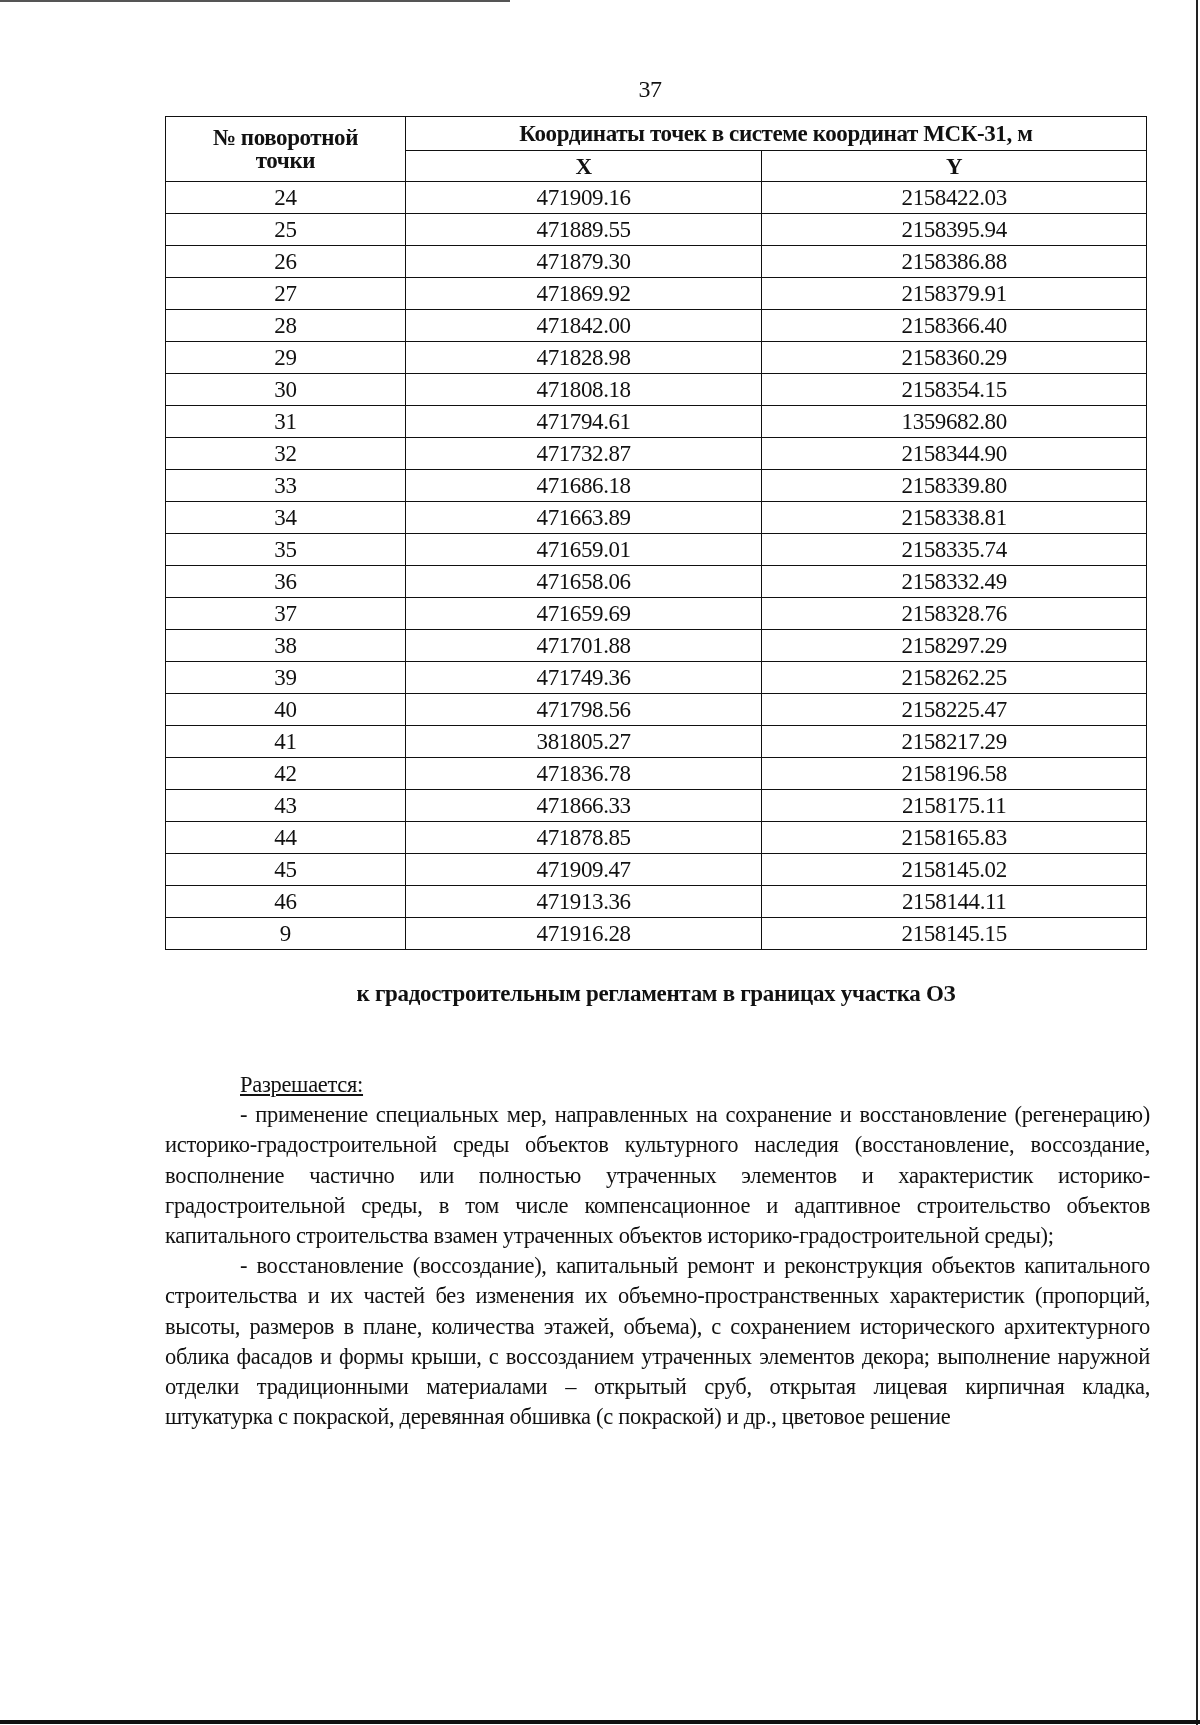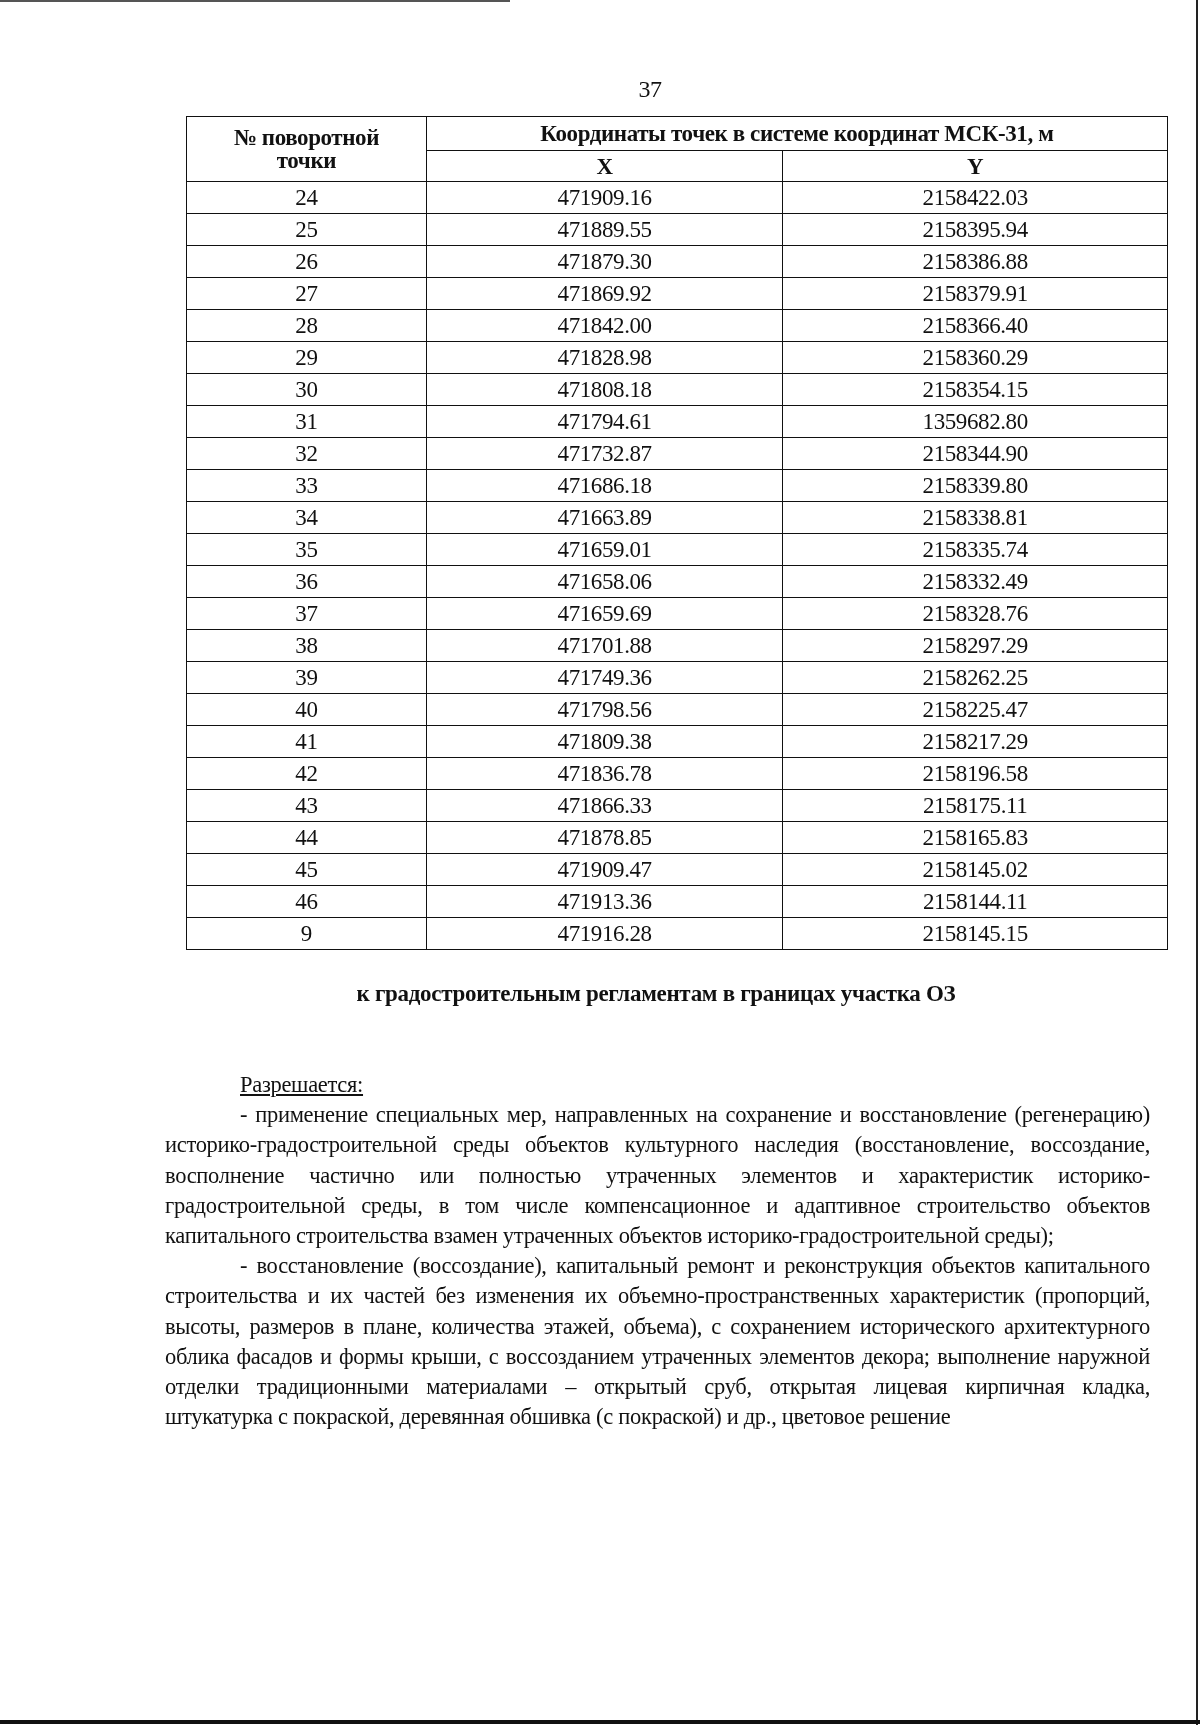--- a/index.html
+++ b/index.html
@@ -42,21 +42,20 @@
       letter-spacing: -0.5px;
     }
     table.coords {
       position: absolute;
       left: 165px;
       top: 116px;
       width: 982px;
       border-collapse: collapse;
       font-size: 23px;
       letter-spacing: -0.4px;
-      margin-left: 21px;
     }
     table.coords th, table.coords td {
       border: 1.5px solid #111;
       text-align: center;
       padding: 0;
       line-height: 1;
     }
     table.coords th {
       font-weight: bold;
       font-size: 23px;
@@ -206,21 +205,21 @@
         <td>471749.36</td>
         <td>2158262.25</td>
       </tr>
       <tr>
         <td>40</td>
         <td>471798.56</td>
         <td>2158225.47</td>
       </tr>
       <tr>
         <td>41</td>
-        <td>471809.38</td>
+        <td>381805.27</td>
         <td>2158217.29</td>
       </tr>
       <tr>
         <td>42</td>
         <td>471836.78</td>
         <td>2158196.58</td>
       </tr>
       <tr>
         <td>43</td>
         <td>471866.33</td>

